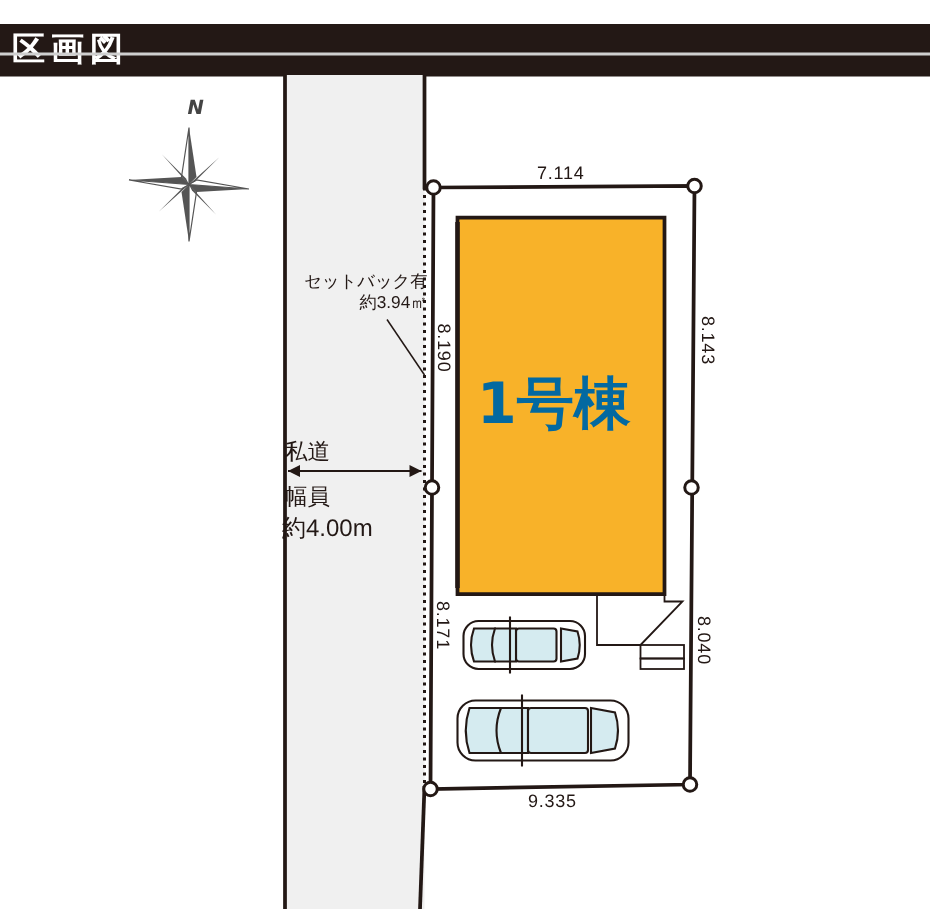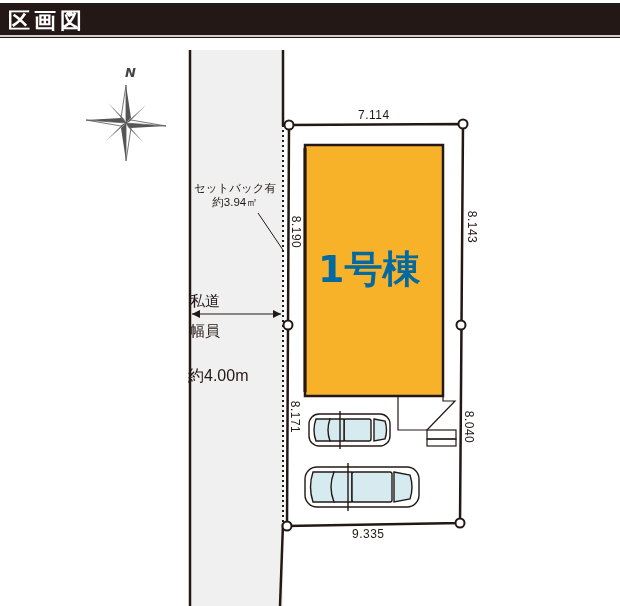--- a/index.html
+++ b/index.html
@@ -1,29 +1,29 @@
 <!DOCTYPE html>
 <html><head>
 <meta charset="utf-8">
 <style>
   html, body { margin: 0; padding: 0; background: #ffffff; }
   body { width: 620px; height: 606px; position: relative; overflow: hidden;
          font-family: "Liberation Sans", "DejaVu Sans", sans-serif; }
-  .header { position: absolute; left: 0; top: 3px; width: 620px; height: 35px;
+  .header { position: absolute; left: 0; top: 16px; width: 620px; height: 35px;
             background: #231815; }
   .header-title { position: absolute; left: 8px; top: 3px; color: #ffffff;
                   font-family: "DejaVu Serif", "Liberation Serif", serif;
                   font-size: 22px; font-weight: bold; letter-spacing: 4px; line-height: 28px; }
   .header-rule { position: absolute; left: 0; top: 35px; width: 620px; height: 2px; background: #cfcfcf; }
   svg.plan { position: absolute; left: 0; top: 0; }
   .lbl { position: absolute; color: #231815; white-space: nowrap; }
   .dim { font-size: 12px; letter-spacing: 0.5px; text-align: right; }
   .vert { transform: rotate(90deg); transform-origin: center center; }
   .road-label { font-size: 15px; text-align: left; }
-  .setback { font-size: 11.5px; text-align: center; line-height: 14px; }
+  .setback { font-size: 11.5px; text-align: right; line-height: 14px; }
   .bldg-label { font-family: "DejaVu Sans", sans-serif; font-weight: bold; font-size: 38px; color: #0369a1; }
   .north { font-family: "DejaVu Sans", sans-serif; font-style: italic; font-size: 13px; font-weight: bold; color: #444; }
 </style>
 </head>
 <body>
 
 <div class="header">
   <div class="header-title">区画図</div>
 </div>
 <div class="header-rule"></div>
@@ -107,21 +107,21 @@
 
 <div class="lbl north" style="left:125px;top:65px;">N</div>
 
 <div class="lbl setback" style="left:185px;top:181px;width:100px;">
   <div>セットバック有</div>
   <div>約3.94㎡</div>
 </div>
 
 <div class="lbl road-label" style="left:190px;top:292px;width:93px;">私道</div>
 <div class="lbl road-label" style="left:190px;top:322px;width:95px;">幅員</div>
-<div class="lbl road-label" style="left:188px;top:342px;width:84px;font-size:16px;margin-top:24px;">約4.00m</div>
+<div class="lbl road-label" style="left:188px;top:342px;width:84px;font-size:16px;">約4.00m</div>
 
 <div class="lbl dim" style="left:358px;top:108px;">7.114</div>
 <div class="lbl dim" style="left:352px;top:527px;">9.335</div>
 <div class="lbl dim vert" style="left:276px;top:225px;width:40px;text-align:center;">8.190</div>
 <div class="lbl dim vert" style="left:275px;top:410px;width:40px;text-align:center;">8.171</div>
 <div class="lbl dim vert" style="left:452px;top:220px;width:40px;text-align:center;">8.143</div>
 <div class="lbl dim vert" style="left:449px;top:420px;width:40px;text-align:center;">8.040</div>
 
 <div class="lbl bldg-label" style="left:318px;top:244px;">1号棟</div>
 

